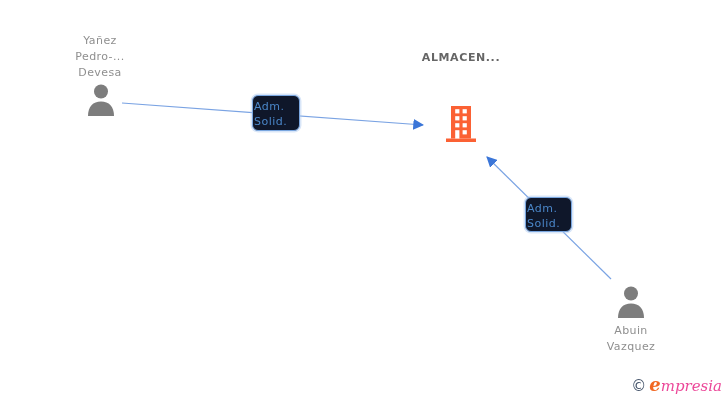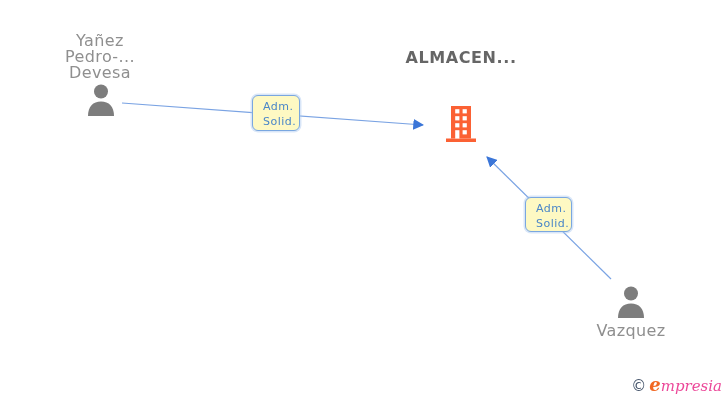--- a/index.html
+++ b/index.html
@@ -18,47 +18,47 @@
   .edges-svg {
     position: absolute;
     left: 0;
     top: 0;
     z-index: 1;
   }
   .node-label {
     position: absolute;
     width: 120px;
     text-align: center;
-    font-size: 16px;
+    font-size: 11px;
     line-height: 16px;
     color: #8f8f8f;
     letter-spacing: 0.4px;
     z-index: 2;
   }
   .node-label span { display: block; }
   .company-label {
     color: #666666;
     font-weight: bold;
     letter-spacing: 0.6px;
   }
   .node-icon {
     position: absolute;
     z-index: 2;
   }
   .edge-label {
     position: absolute;
-    background: #fef9c3;
+    background: #0f172a;
     border: 1px solid #7aa7e0;
     border-radius: 6px;
     box-shadow: 0 0 0 1.5px rgba(170, 200, 240, 0.45);
     font-size: 11px;
     line-height: 15px;
     color: #4a86c8;
     letter-spacing: 0.5px;
-    padding: 3px 0 0 10px;
+    padding: 3px 0 0 1px;
     box-sizing: border-box;
     z-index: 3;
     cursor: pointer;
   }
   .edge-label span { display: block; }
   .node {
     cursor: pointer;
   }
   .watermark {
     position: absolute;
@@ -139,20 +139,21 @@
   <div class="edge-label" style="left:525px; top:197px; width:47px; height:35px;">
     <span>Adm.</span>
     <span>Solid.</span>
   </div>
 
   <svg class="node-icon node" style="left:616px; top:286px;" width="30" height="32" viewBox="0 0 30 32">
     <circle cx="15" cy="7.5" r="7" fill="#7d7d7d"></circle>
     <path d="M15,17.5 C7,17.5 2,22.5 2,32 L28,32 C28,22.5 23,17.5 15,17.5 Z" fill="#7d7d7d"></path>
   </svg>
   <div class="node-label" style="left:571px; top:323px;">
+    <span>Abuin</span>
     <span>Vazquez</span>
   </div>
 
   <div class="watermark">
     <span class="copy">©</span><span class="brand"><span class="brand-e">e</span><span class="brand-rest">mpresia</span></span>
   </div>
 
 </div>
 
 </body></html>

